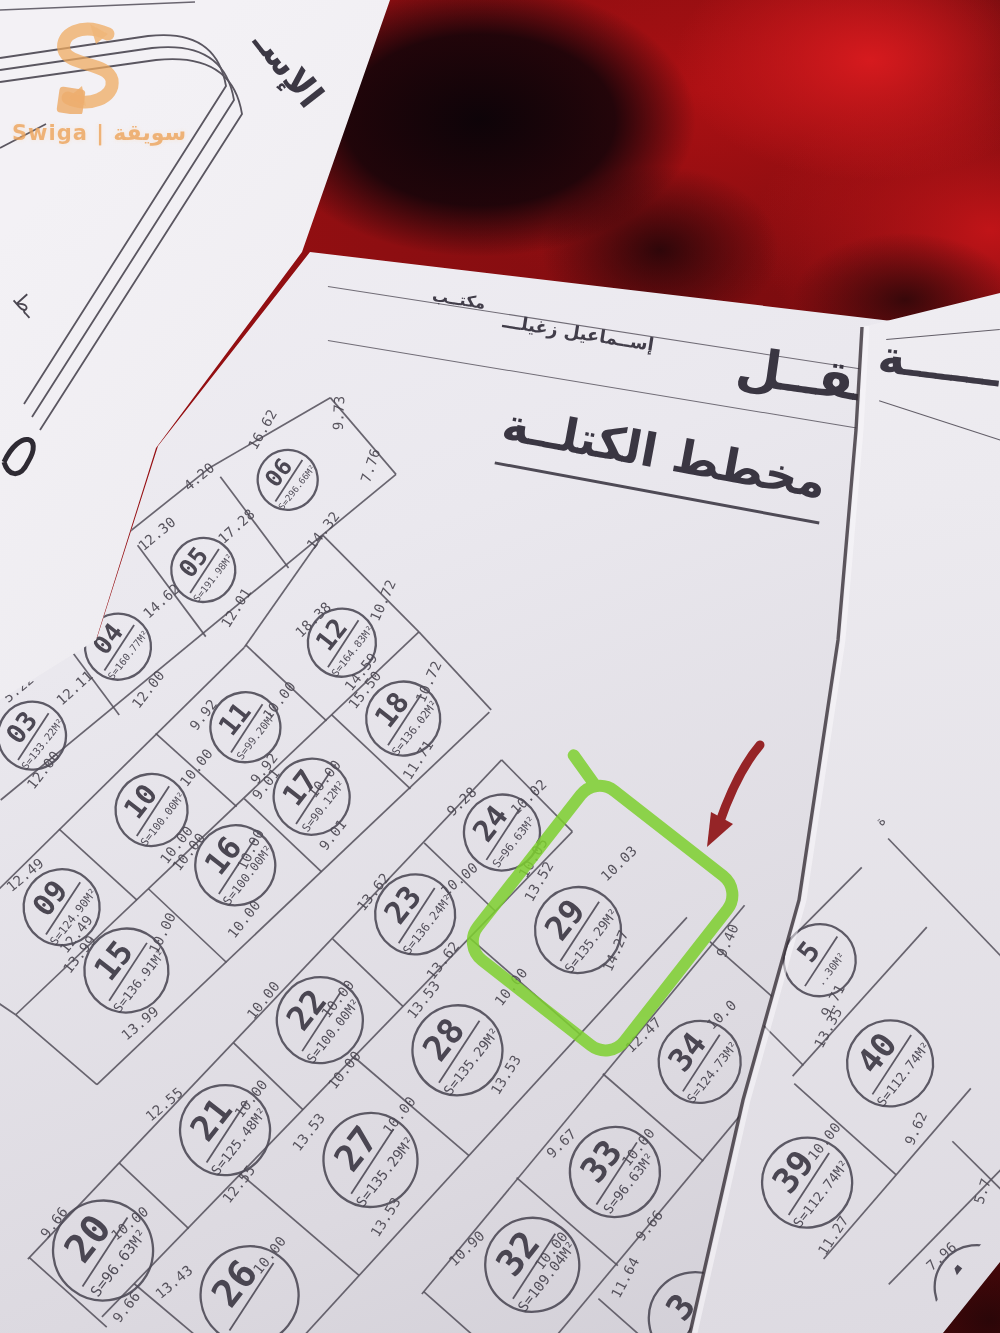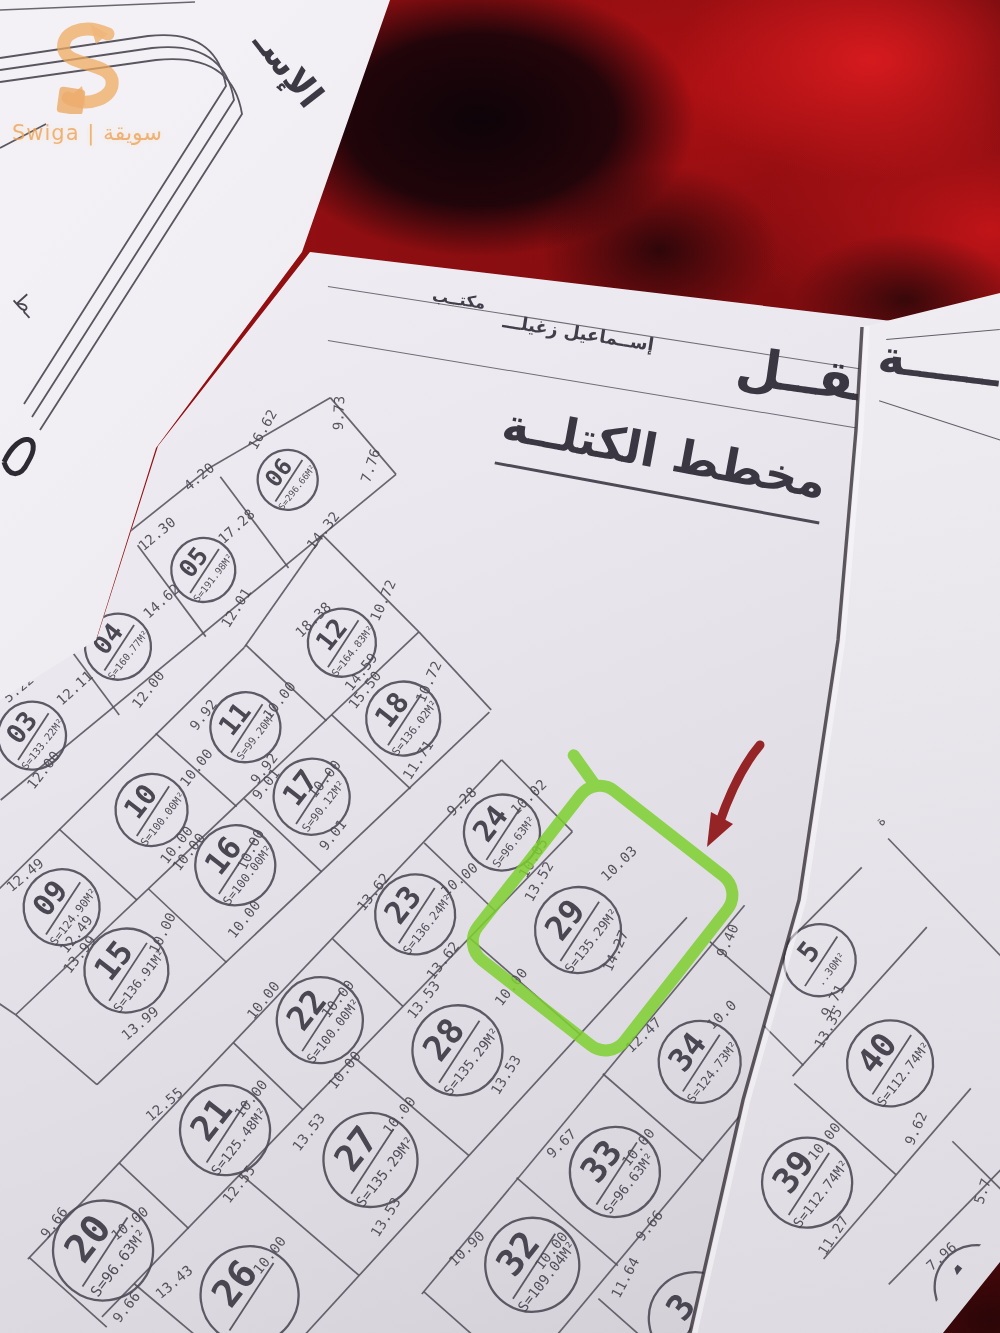--- a/index.html
+++ b/index.html
@@ -57,21 +57,21 @@
     transform:rotate(10.5deg);color:#3a3642;border-bottom:3px solid #4e4a55;padding-bottom:12px;}
   .rbig{left:878px;top:336px;font-size:46px;font-weight:700;transform:rotate(7deg);color:#3c3844;letter-spacing:2px;}
   .rline{position:absolute;border-top:1.8px solid #4a4550;opacity:.85;}
   .rl1{left:886px;top:334px;width:114px;transform:rotate(-5deg);}
   .rl2{left:876px;top:420px;width:128px;transform:rotate(18deg);}
   .edge-svg,.overlay{position:absolute;inset:0;width:1000px;height:1333px;}
   .edge-svg{z-index:10;pointer-events:none;}
   .overlay{z-index:12;}
   
   .watermark{position:absolute;left:12px;top:6px;z-index:15;opacity:.82;}
-  .brand{margin-top:2px;font-size:21px;font-weight:normal;color:#eea55c;letter-spacing:1px;
+  .brand{margin-top:2px;font-size:21px;font-weight:bold;color:#eea55c;letter-spacing:1px;
     text-shadow:0 0 4px rgba(255,200,140,.35);}
   .brand .ar{font-size:22px;}
   .lsvg{position:absolute;left:0;top:0;}
 </style>
 </head>
 <body>
 
 <div class="scene">
 
   <div class="blanket"></div>

